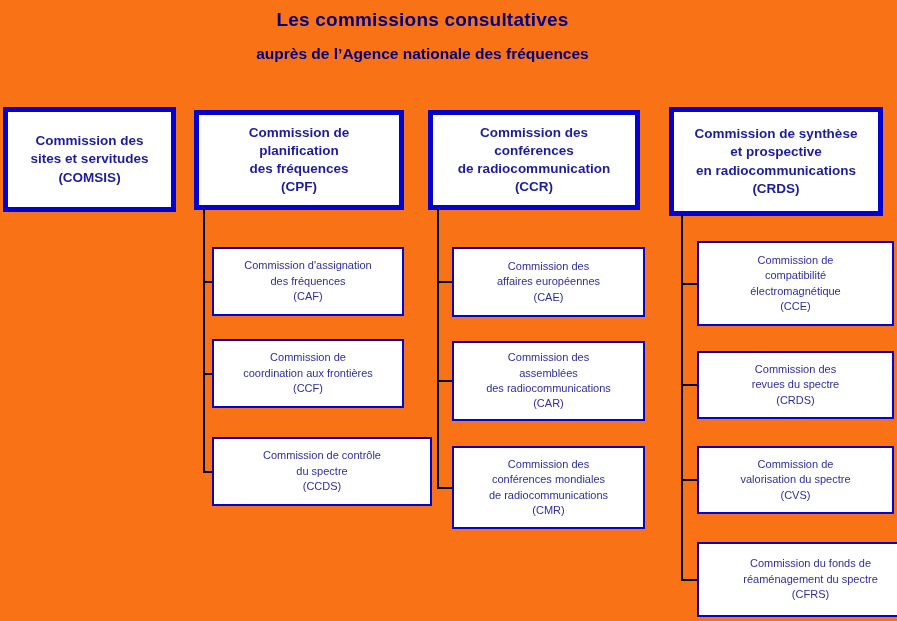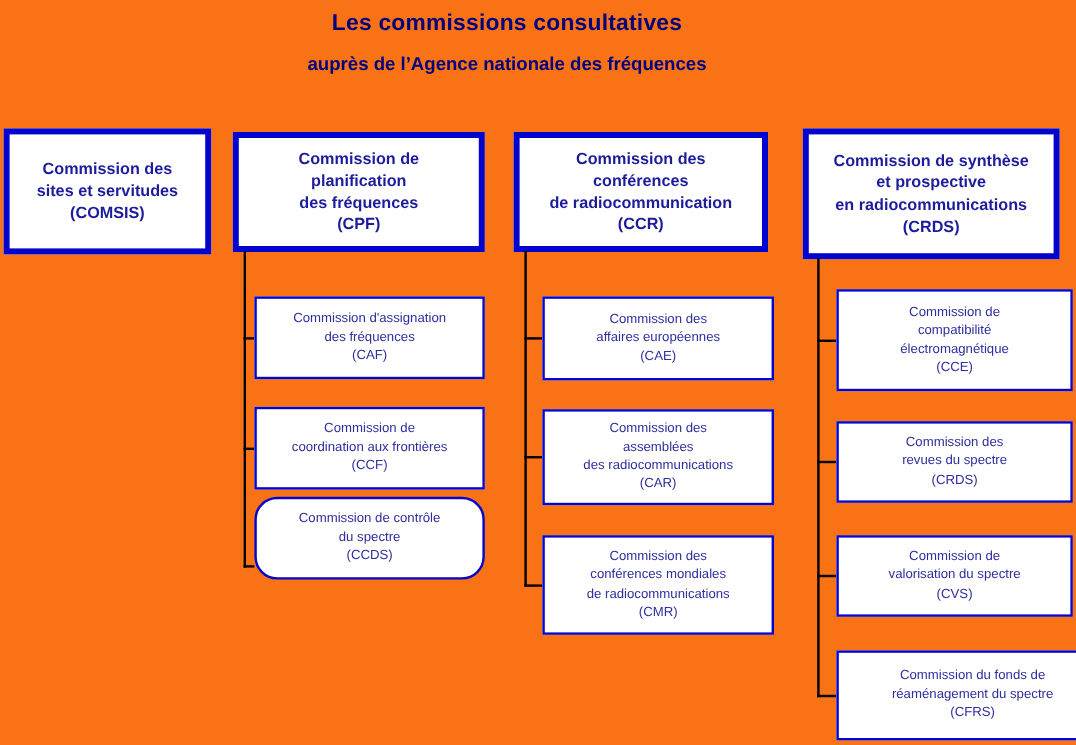--- a/index.html
+++ b/index.html
@@ -81,21 +81,21 @@
       <div class="vline" style="left: 203px; top: 209px; width: 2px; height: 264px; background: rgb(0, 0, 0);"></div>
       <div class="hline" style="left: 203px; top: 281px; width: 9px; height: 2px; background: rgb(0, 0, 0);"></div>
       <div class="box child" style="left: 212px; top: 247px; width: 192px; height: 69px; border-color: rgb(4, 4, 207); color: rgb(46, 46, 158);">Commission d'assignation
 des fréquences
 (CAF)</div>
       <div class="hline" style="left: 203px; top: 373px; width: 9px; height: 2px; background: rgb(0, 0, 0);"></div>
       <div class="box child" style="left: 212px; top: 339px; width: 192px; height: 69px; border-color: rgb(4, 4, 207); color: rgb(46, 46, 158);">Commission de
 coordination aux frontières
 (CCF)</div>
       <div class="hline" style="left: 203px; top: 471px; width: 9px; height: 2px; background: rgb(0, 0, 0);"></div>
-      <div class="box child" style="left: 212px; top: 414px; width: 192px; height: 69px; border-color: rgb(4, 4, 207); color: rgb(46, 46, 158); border-radius: 19px;">Commission de contrôle
+      <div class="box child" style="left: 212px; top: 437px; width: 220px; height: 69px; border-color: rgb(4, 4, 207); color: rgb(46, 46, 158);">Commission de contrôle
 du spectre
 (CCDS)</div>
       <div class="box parent" style="left: 428px; top: 110px; width: 212px; height: 100px; border-color: rgb(4, 4, 207); color: rgb(28, 28, 156);">Commission des
 conférences
 de radiocommunication
 (CCR)</div>
       <div class="vline" style="left: 437px; top: 209px; width: 2px; height: 280px; background: rgb(0, 0, 0);"></div>
       <div class="hline" style="left: 437px; top: 281px; width: 15px; height: 2px; background: rgb(0, 0, 0);"></div>
       <div class="box child" style="left: 452px; top: 247px; width: 193px; height: 70px; border-color: rgb(4, 4, 207); color: rgb(46, 46, 158);">Commission des
 affaires européennes

